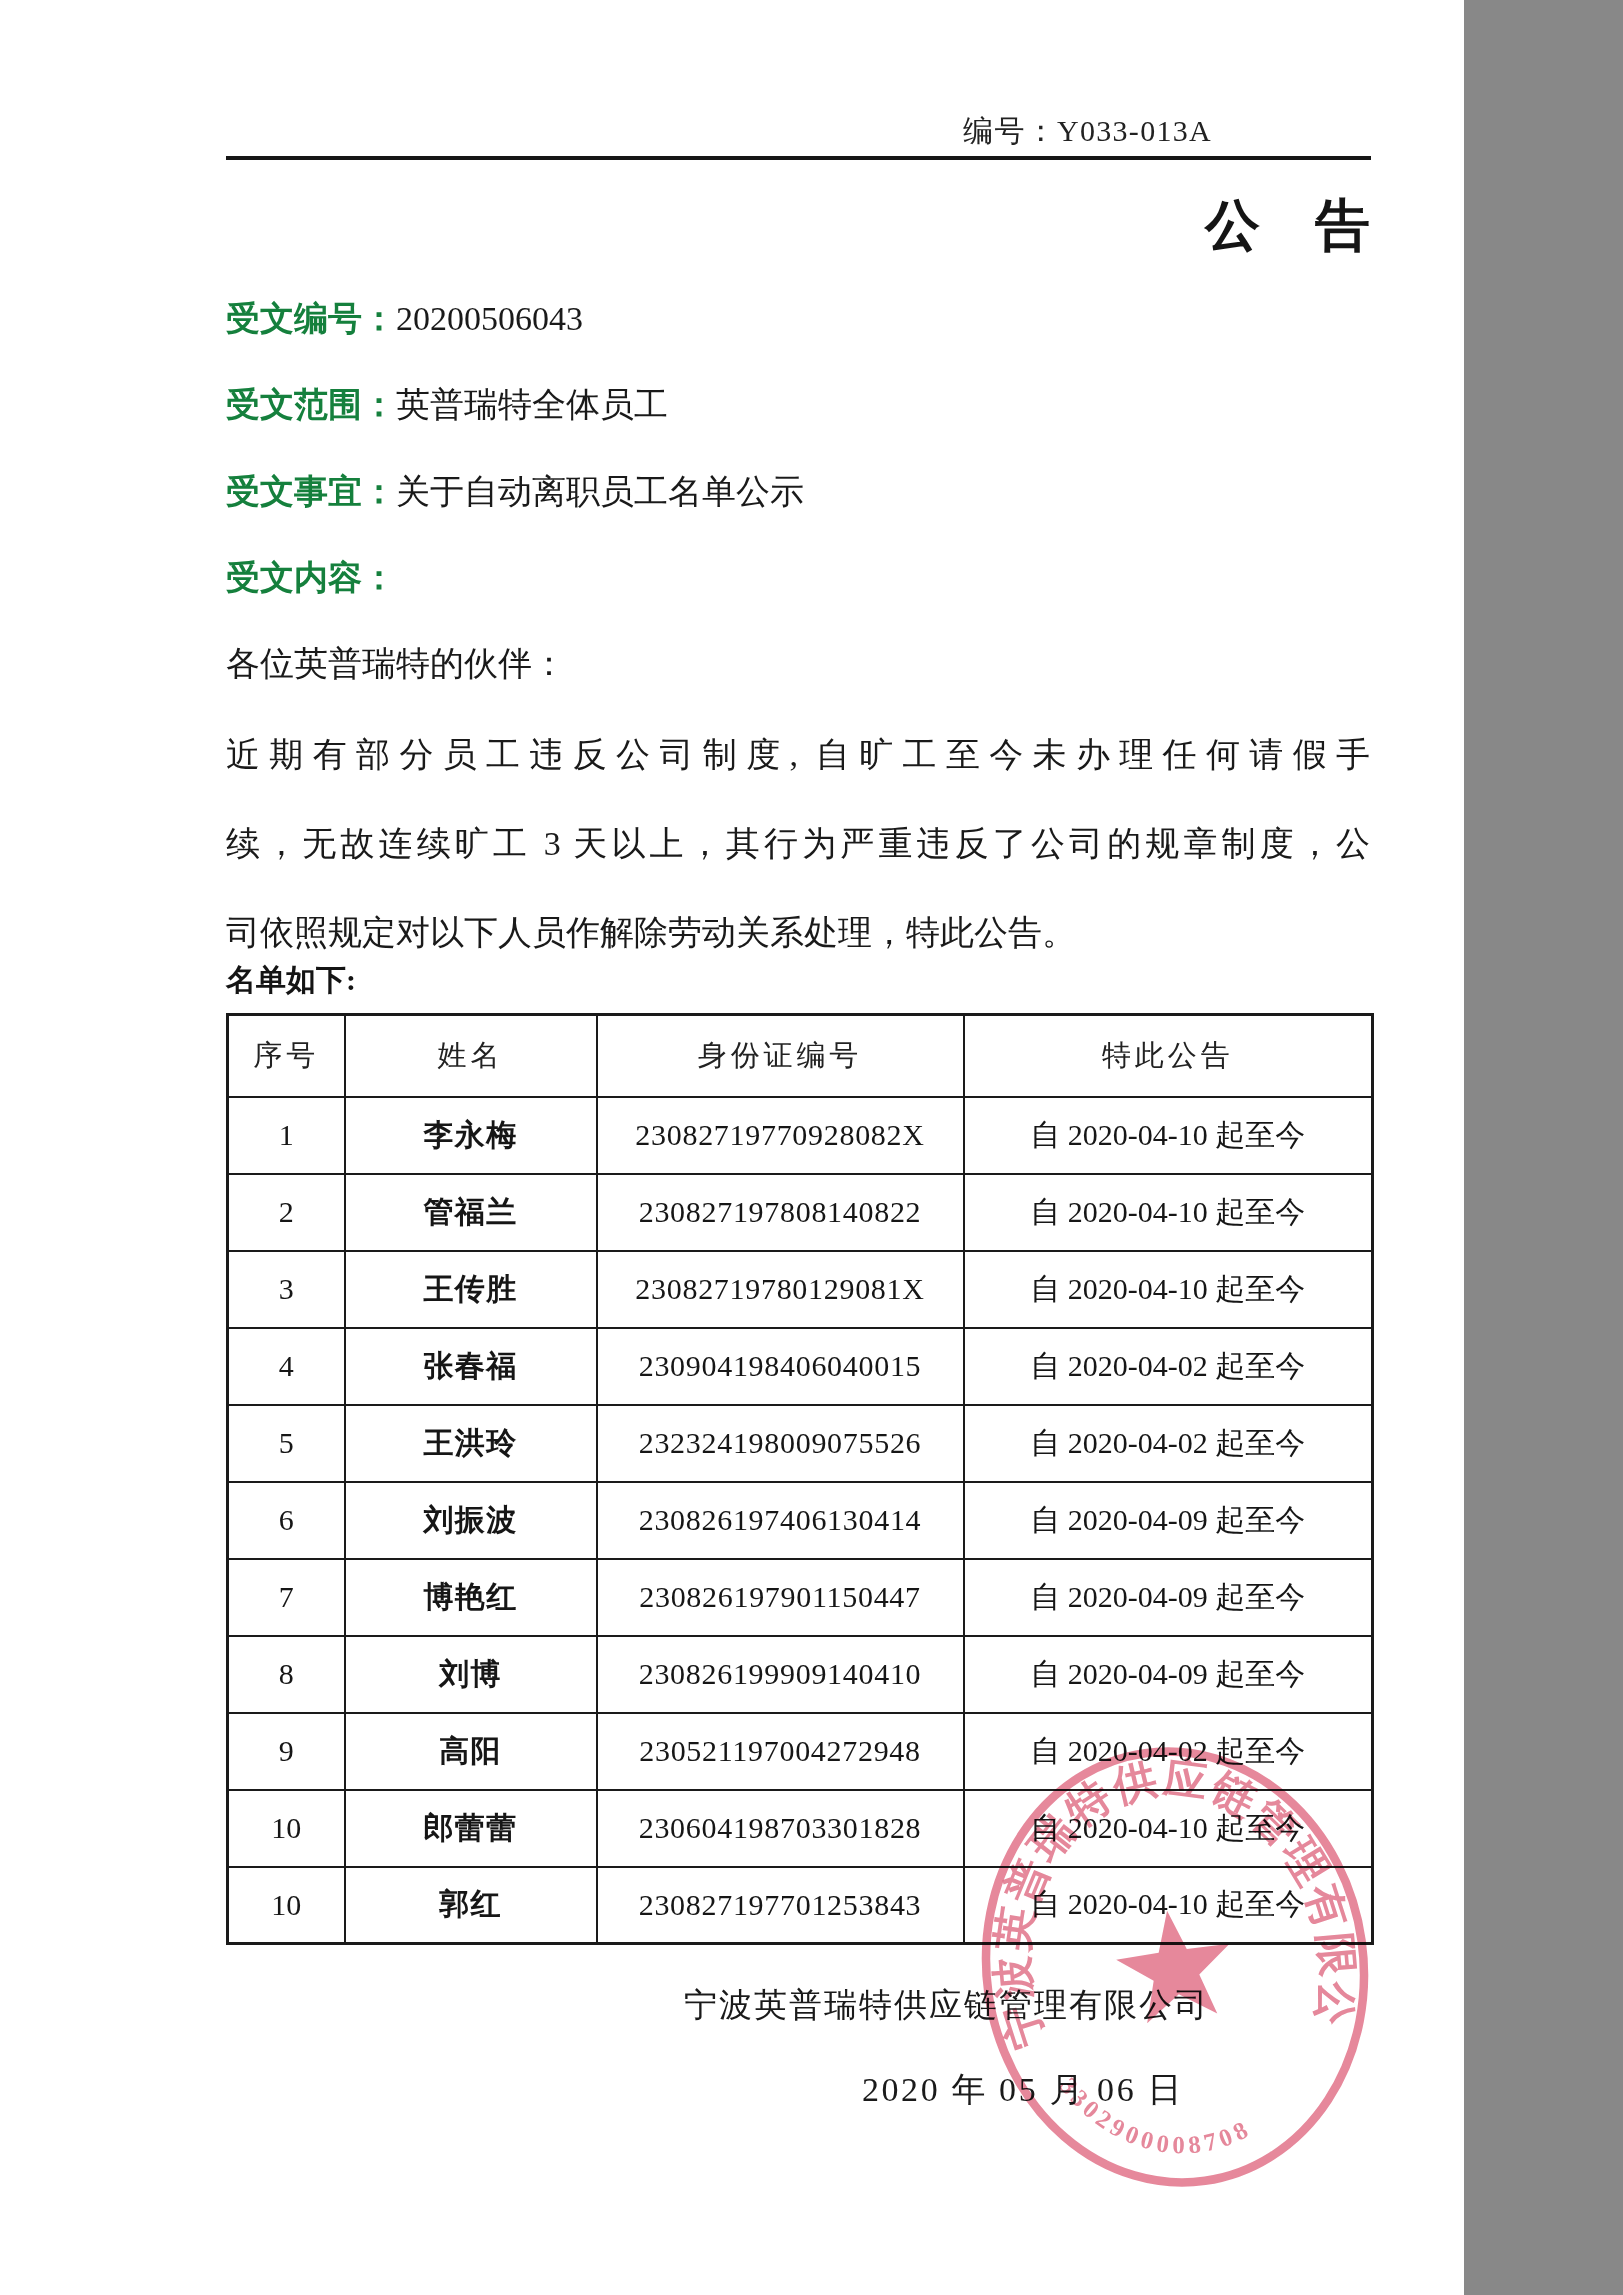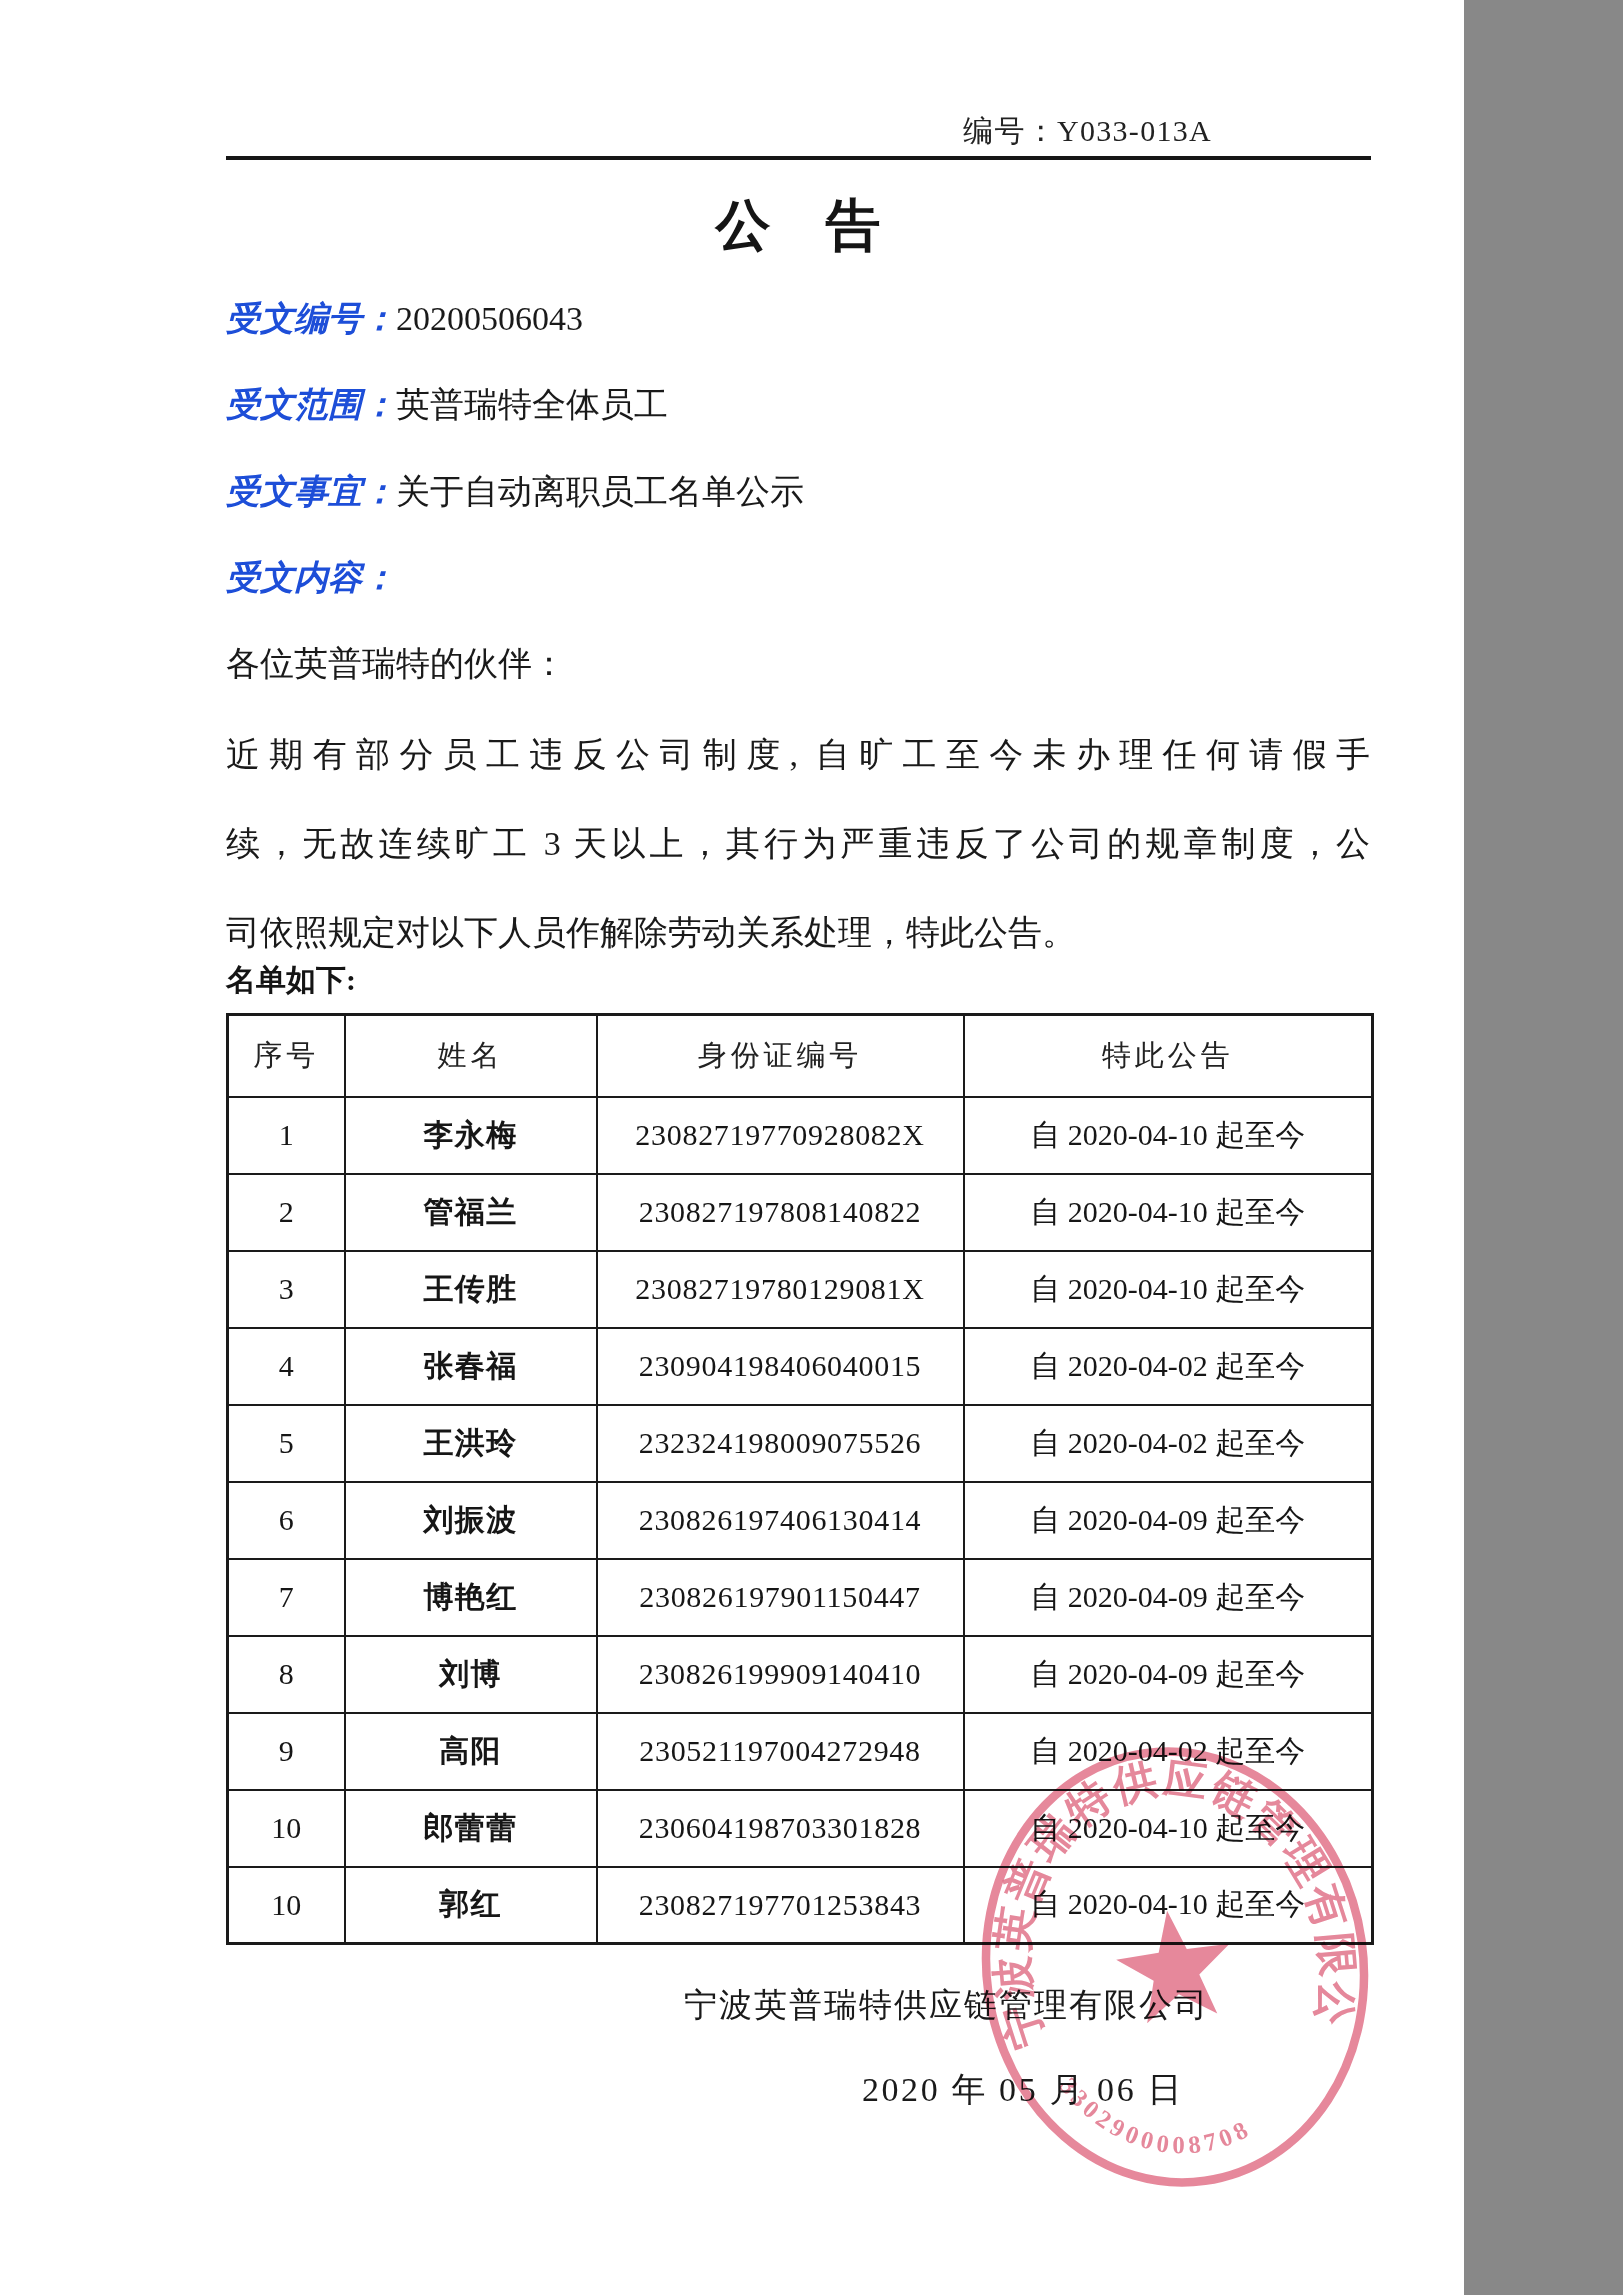--- a/index.html
+++ b/index.html
@@ -27,33 +27,33 @@
     left: 226px;
     width: 1145px;
     height: 3.9px;
     background: #161616;
   }
   .page-title {
     position: absolute;
     top: 189px;
     left: 226px;
     width: 1144px;
-    text-align: center;
+    text-align: right;
     font-size: 55px;
     font-weight: 700;
     color: #151515;
   }
   .field-line {
     position: absolute;
     left: 226px;
     width: 1144px;
     font-size: 34px;
     white-space: nowrap;
   }
-  .field-line .lbl { font-weight: 700; color: #1d4ed8; font-style: italic; }
+  .field-line .lbl { font-weight: 700; color: #15803d; }
   .field-line .val { font-weight: 400; color: #1a1a1a; }
   .f1 { top: 296px; }
   .f2 { top: 382px; }
   .f3 { top: 469px; }
   .f4 { top: 555px; }
   .greeting {
     position: absolute;
     top: 641px;
     left: 226px;
     width: 1144px;

